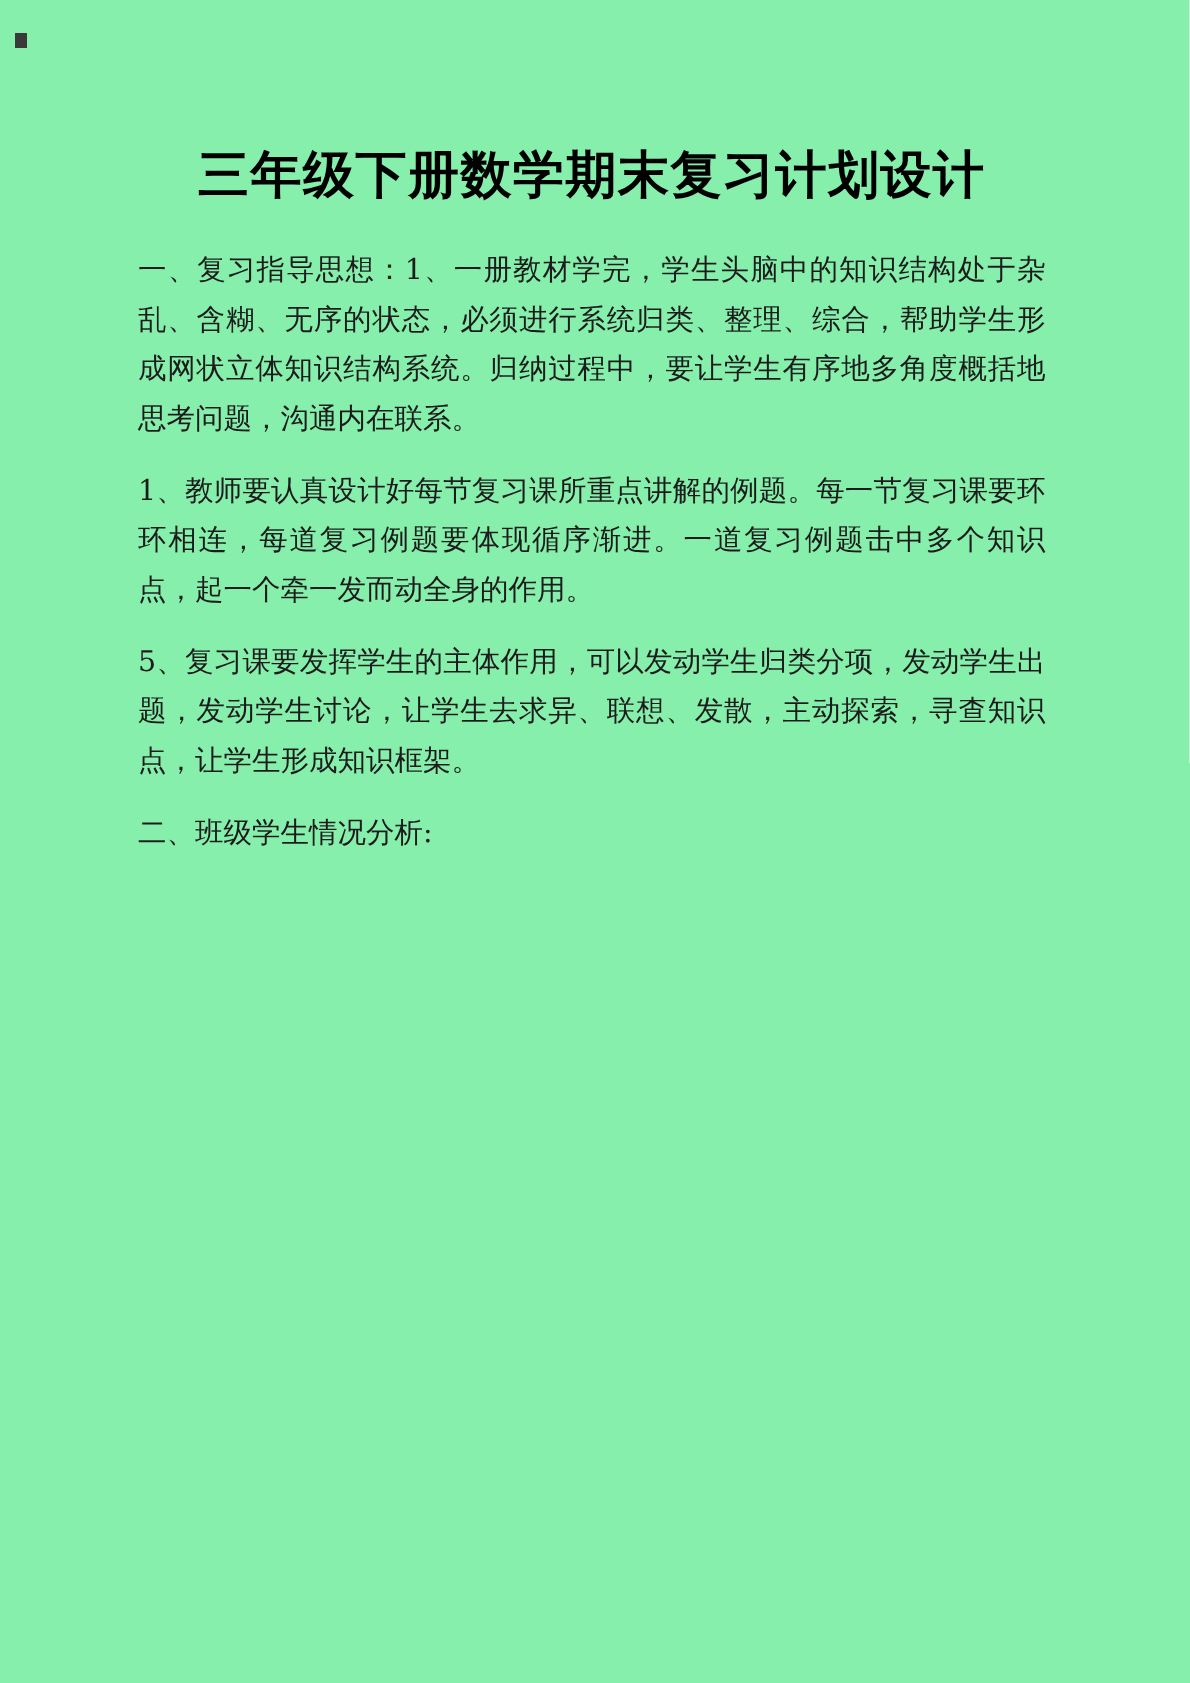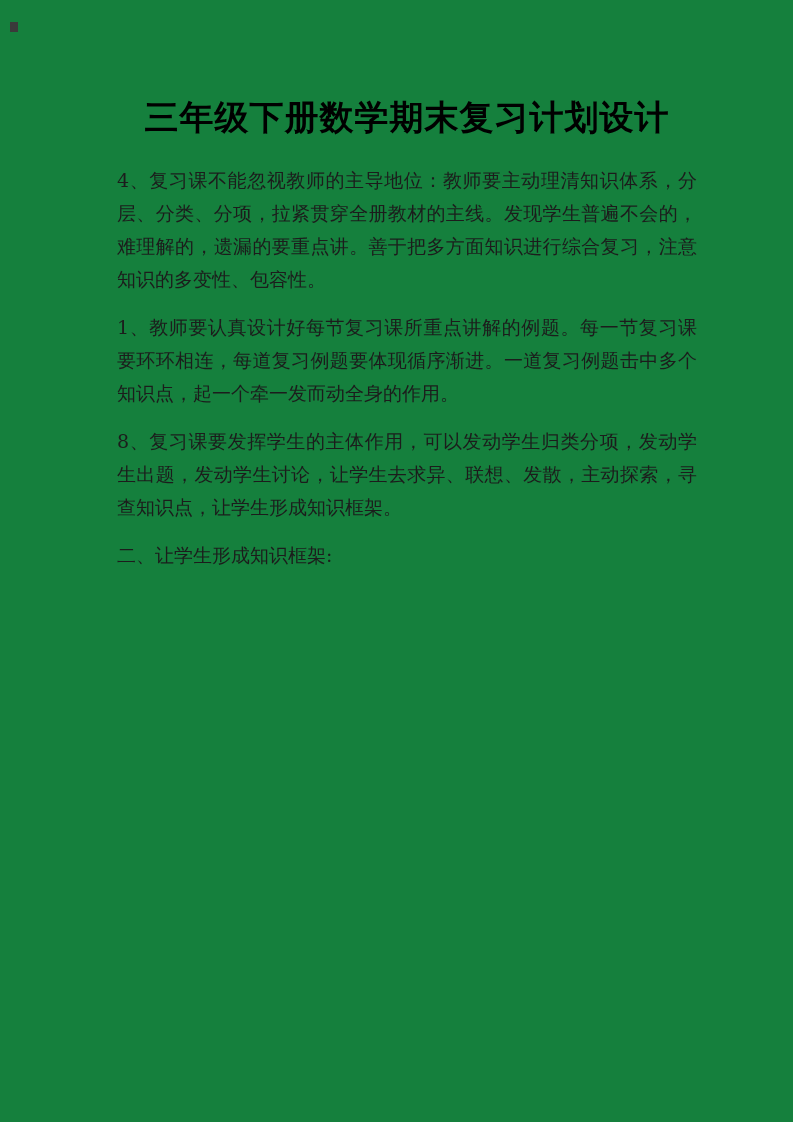--- a/index.html
+++ b/index.html
@@ -7,22 +7,22 @@
   body {
     width: 793px;
     height: 1122px;
     font-family: "DejaVu Serif", "Liberation Serif", serif;
     overflow: hidden;
   }
   .page {
     position: relative;
     width: 793px;
     height: 1122px;
-    background: #15803d;
-    padding: 92px 96px 0 117px;
+    background: #86efac;
+    padding: 92px 96px 0 92px;
   }
   .corner-mark {
     position: absolute;
     left: 10px;
     top: 22px;
     width: 8px;
     height: 10px;
     background: #3a3a3a;
   }
   .doc-title {
@@ -46,18 +46,18 @@
 </style>
 </head>
 <body>
 
 <div class="page">
   <div class="corner-mark"></div>
 
   <h1 class="doc-title">三年级下册数学期末复习计划设计</h1>
 
   <div class="doc-body">
-    <p>4、复习课不能忽视教师的主导地位：教师要主动理清知识体系，分层、分类、分项，拉紧贯穿全册教材的主线。发现学生普遍不会的，难理解的，遗漏的要重点讲。善于把多方面知识进行综合复习，注意知识的多变性、包容性。</p>
+    <p>一、复习指导思想：1、一册教材学完，学生头脑中的知识结构处于杂乱、含糊、无序的状态，必须进行系统归类、整理、综合，帮助学生形成网状立体知识结构系统。归纳过程中，要让学生有序地多角度概括地思考问题，沟通内在联系。</p>
     <p>1、教师要认真设计好每节复习课所重点讲解的例题。每一节复习课要环环相连，每道复习例题要体现循序渐进。一道复习例题击中多个知识点，起一个牵一发而动全身的作用。</p>
-    <p>8、复习课要发挥学生的主体作用，可以发动学生归类分项，发动学生出题，发动学生讨论，让学生去求异、联想、发散，主动探索，寻查知识点，让学生形成知识框架。</p>
-    <p>二、让学生形成知识框架:</p>
+    <p>5、复习课要发挥学生的主体作用，可以发动学生归类分项，发动学生出题，发动学生讨论，让学生去求异、联想、发散，主动探索，寻查知识点，让学生形成知识框架。</p>
+    <p>二、班级学生情况分析:</p>
   </div>
 </div>
 
 </body></html>

